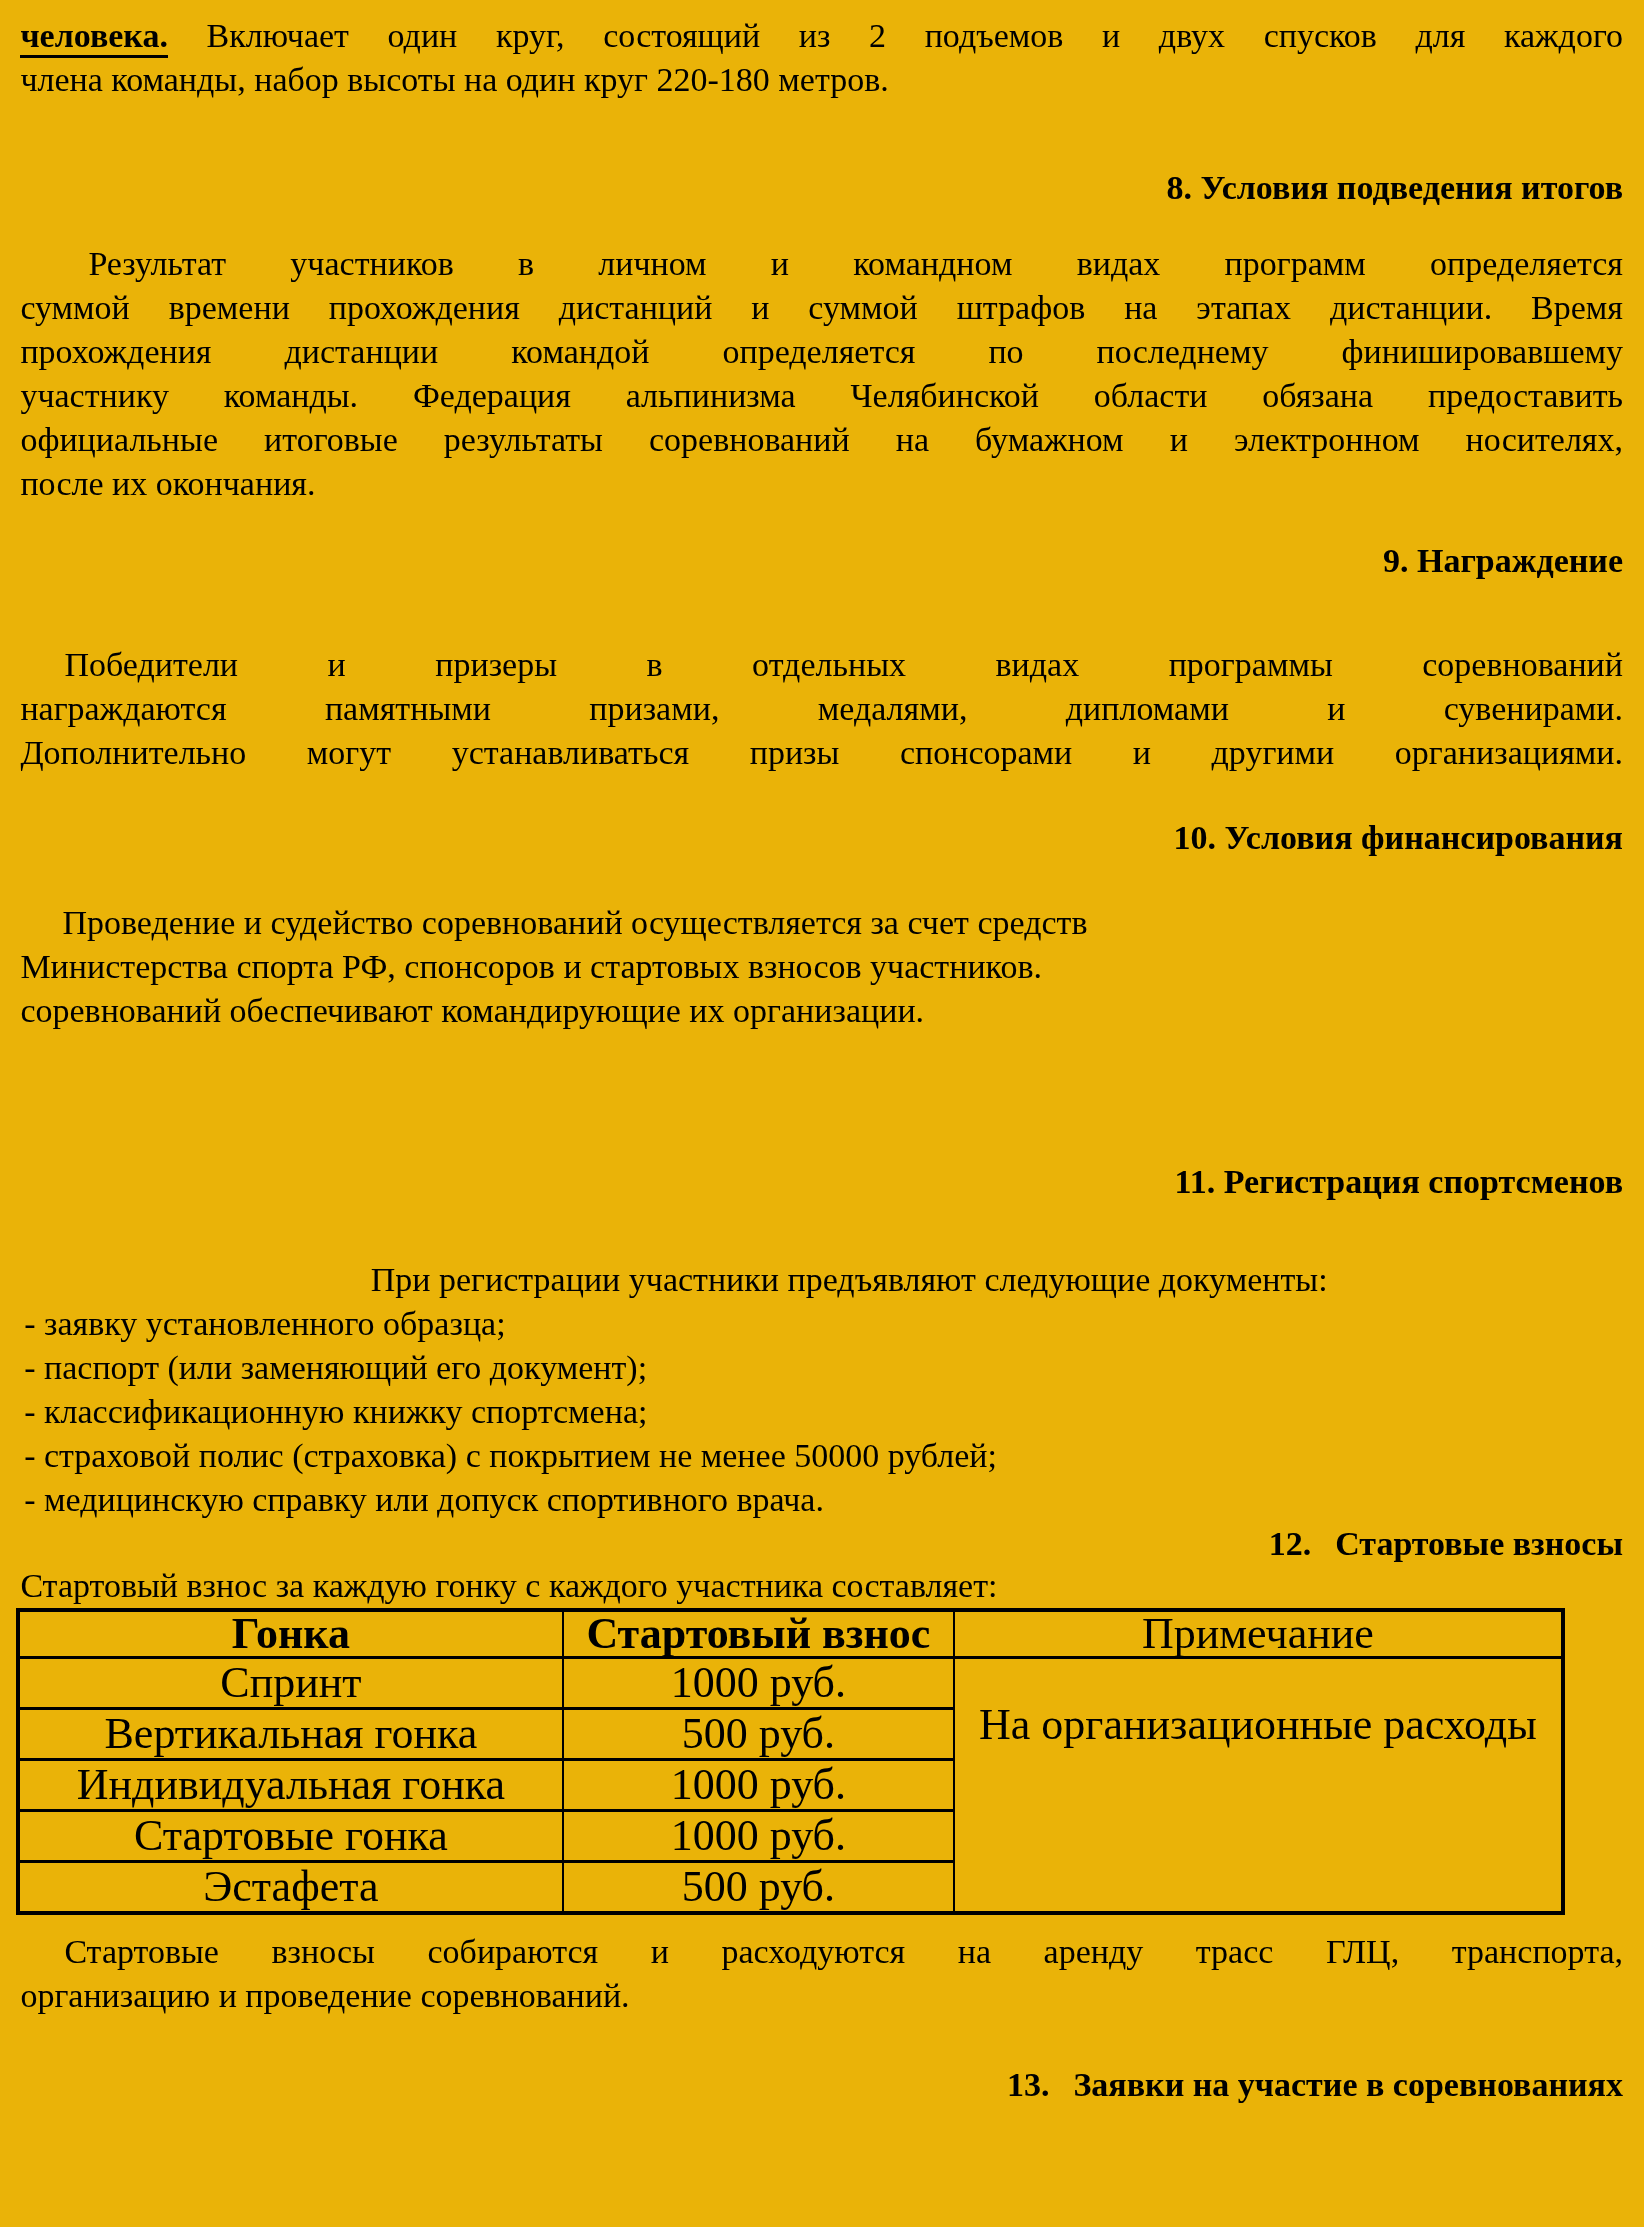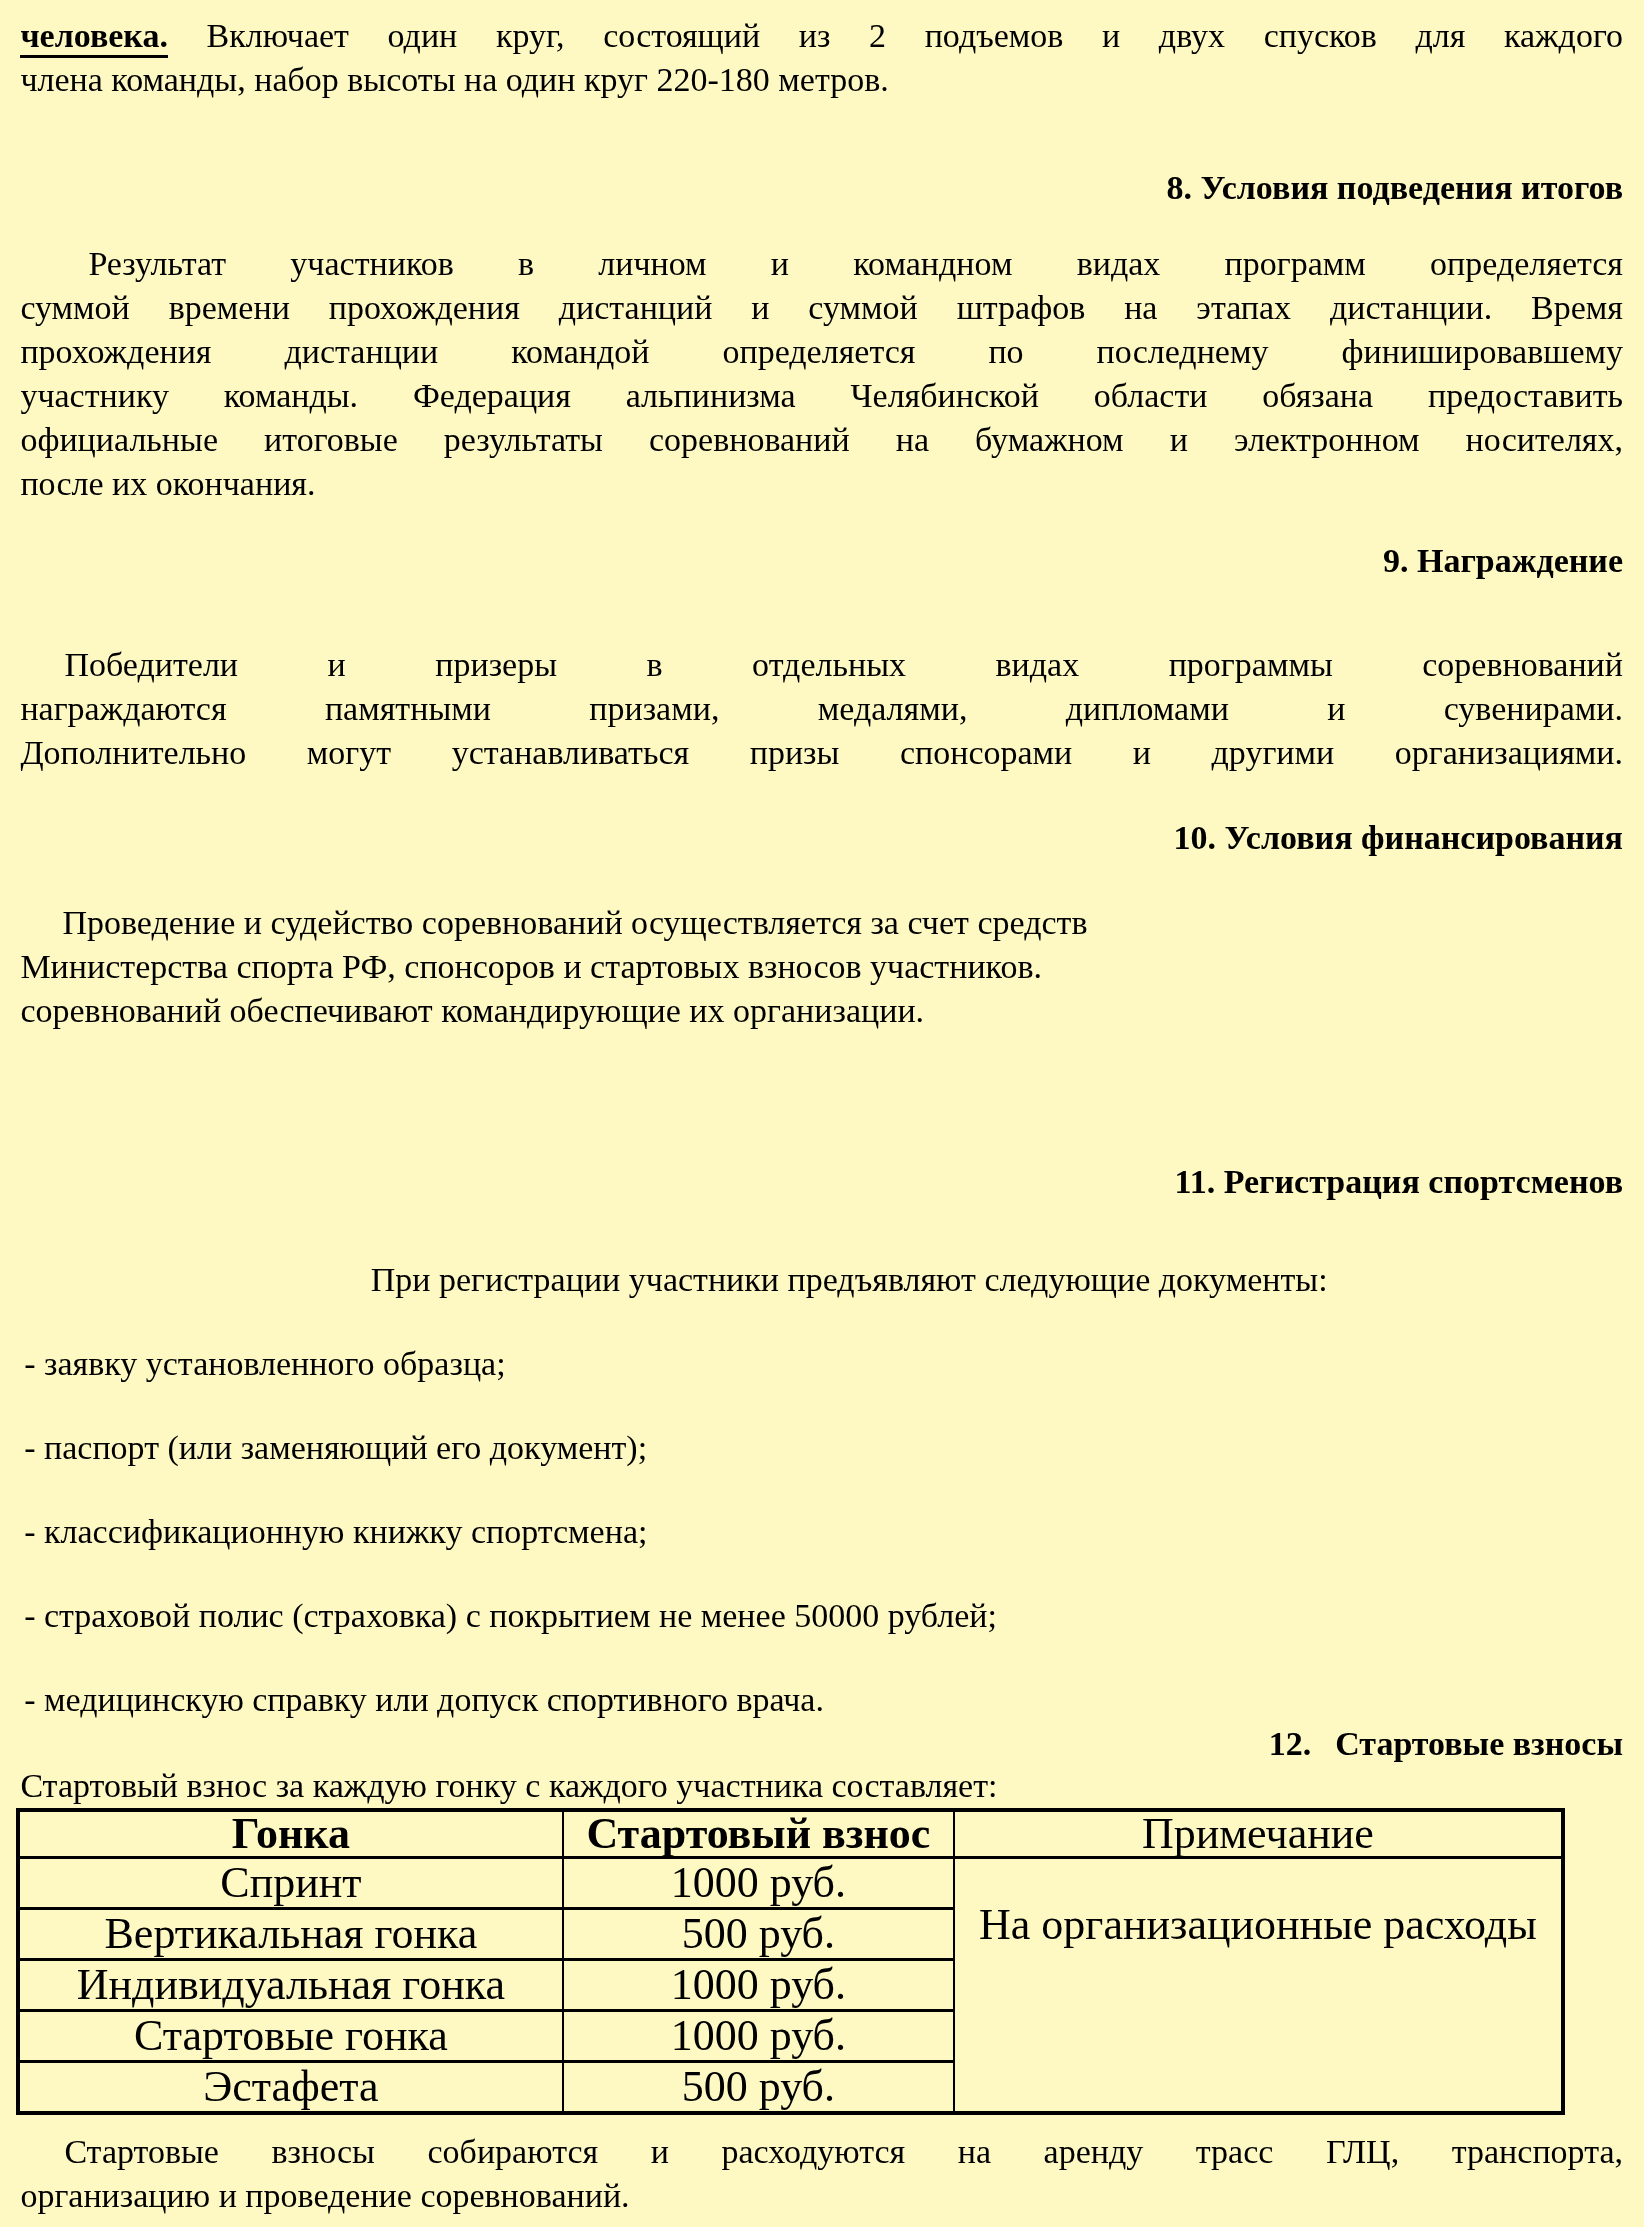--- a/index.html
+++ b/index.html
@@ -1,21 +1,21 @@
 <!DOCTYPE html>
 <html style="font-size:12px"><head>
 <meta charset="utf-8">
 <style>
   html,body { margin:0; padding:0; background:#e8e8e8; }
   .page {
     position: relative;
     width: 1644px;
     height: 2227px;
     margin: 0 auto;
-    background: #fef9c3;
+    background: #eab308;
     box-sizing: border-box;
     padding: 0 21px 0 20.4px;
     font-family: "Liberation Serif", "DejaVu Serif", serif;
     font-size: 34px;
     color: #000;
     overflow: hidden;
   }
   .line { line-height: 44px; white-space: normal; }
   .j { text-align: justify; text-align-last: justify; }
   .lead-bold {
@@ -42,21 +42,21 @@
   .mt-p12i { margin-top: 1.5px; }
   .mt-tbl  { margin-top: 3px; }
   .mt-p13  { margin-top: 15px; }
   .mt-h13  { margin-top: 45px; }
 
   .ind-p8  { padding-left: 68px; }
   .ind-p9  { padding-left: 44px; }
   .ind-p10a{ padding-left: 42px; }
   .ind-p10b{ padding-left: 29px; }
   .ind-p11 { padding-left: 55px; }
-  .ind-li  { padding-left: 3.8px; margin-top: 40px; }
+  .ind-li  { padding-left: 3.8px; }
   .ind-p13 { padding-left: 44px; }
 
   .intro-line { line-height: 38px; }
 
   table.fees {
     border-collapse: collapse;
     margin-left: -4.5px;
     table-layout: fixed;
     width: 1537px;
   }

